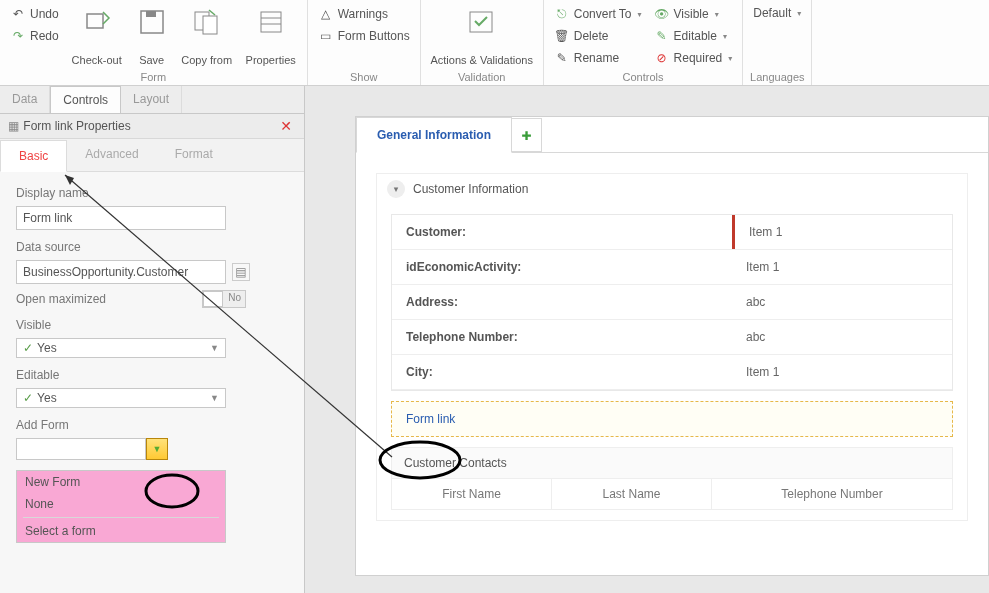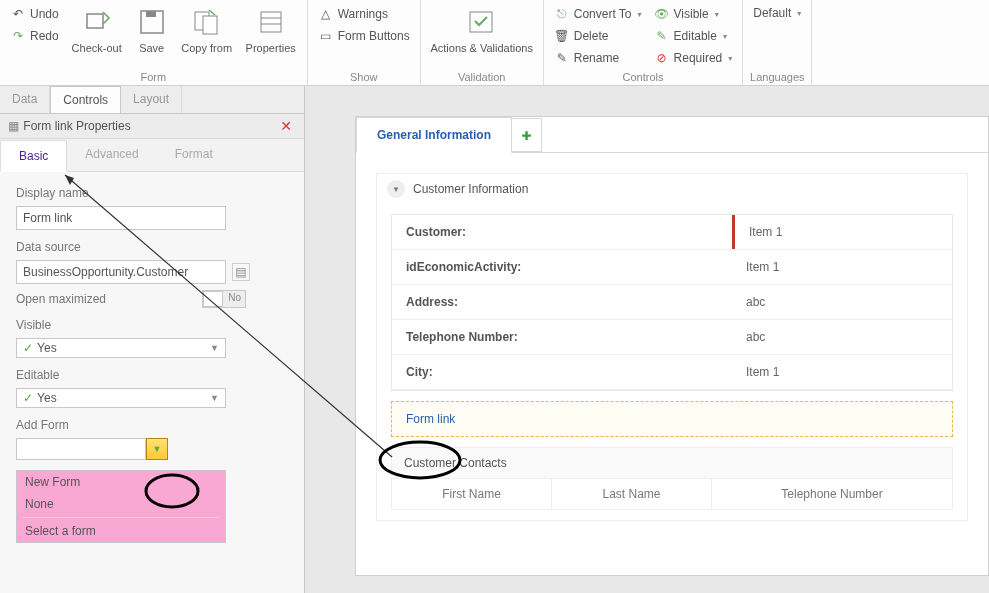--- a/index.html
+++ b/index.html
@@ -6,37 +6,37 @@
 body { background: #e8e8e8; width: 989px; height: 593px; overflow: hidden; position: relative; }
 
 
 .ribbon { background: #fdfdfd; height: 86px; display: flex; border-bottom: 1px solid #d0d0d0; }
 .ribbon-group { display: flex; flex-direction: column; border-right: 1px solid #e0e0e0; padding: 2px 6px 0; }
 .ribbon-items { display: flex; flex: 1; align-items: flex-start; gap: 4px; }
 .ribbon-label { text-align: center; color: #888; font-size: 11px; padding-bottom: 2px; }
 .rbtn-large { display: flex; flex-direction: column; align-items: center; justify-content: flex-start; width: 60px; padding-top: 4px; cursor: pointer; }
 .rbtn-large.wide { width: 110px; }
 .rbtn-large .ricon { width: 32px; height: 32px; display: flex; align-items: center; justify-content: center; }
-.rbtn-large .rlbl { color: #555; margin-top: 4px; font-size: 11px; text-align: left; }
+.rbtn-large .rlbl { color: #555; margin-top: 16px; font-size: 11px; text-align: left; }
 .rbtn-small { display: flex; align-items: center; gap: 4px; padding: 2px 4px; cursor: pointer; color: #555; font-size: 11px; }
 .rbtn-small .ricon { width: 16px; height: 16px; display: flex; align-items: center; justify-content: center; }
 .smallcol { display: flex; flex-direction: column; gap: 2px; padding-top: 2px; }
 .drop-caret { font-size: 8px; color: #888; margin-left: 2px; }
 
 
 .left-panel { position: absolute; left: 0; top: 86px; width: 305px; bottom: 0; background: #f7f7f7; border-right: 1px solid #c8c8c8; }
 .panel-tabs { display: flex; height: 28px; border-bottom: 1px solid #c8c8c8; background: #ededed; }
 .panel-tab { padding: 6px 12px; color: #999; cursor: pointer; border-right: 1px solid #dcdcdc; }
 .panel-tab.active { background: #fdfdfd; color: #555; border-top: 1px solid #c8c8c8; border-left: 1px solid #c8c8c8; border-right: 1px solid #c8c8c8; position: relative; top: 0; }
 .prop-header { display: flex; align-items: center; padding: 4px 8px; background: #ececec; border-bottom: 1px solid #d8d8d8; }
 .prop-header .title { flex: 1; color: #555; margin-left: 4px; }
 .close-x { color: #d33; cursor: pointer; font-size: 14px; padding: 0 4px; }
 .prop-tabs { display: flex; background: #f2f2f2; border-bottom: 1px solid #dcdcdc; }
 .prop-tab { padding: 8px 18px; color: #aaa; cursor: pointer; }
-.prop-tab.active { background: #fff; color: #4c1d95; border: 1px solid #dcdcdc; border-bottom: 1px solid #fff; position: relative; top: 1px; }
+.prop-tab.active { background: #fff; color: #ef4444; border: 1px solid #dcdcdc; border-bottom: 1px solid #fff; position: relative; top: 1px; }
 .prop-body { padding: 10px 16px; display: flex; flex-direction: column; gap: 6px; }
 .field-label { color: #777; font-size: 12px; margin-top: 4px; }
 .text-input { width: 210px; padding: 4px 6px; border: 1px solid #c8c8c8; background: #fff; color: #555; }
 .ds-row { display: flex; align-items: center; gap: 6px; }
 .ds-btn { width: 18px; height: 18px; border: 1px solid #ccc; background: #f8f8f8; display: flex; align-items: center; justify-content: center; cursor: pointer; font-size: 10px; color: #888; }
 .toggle-row { display: flex; align-items: center; justify-content: space-between; width: 230px; }
 .toggle { width: 44px; height: 18px; border: 1px solid #c8c8c8; background: #eee; position: relative; }
 .toggle .knob { width: 20px; height: 16px; background: #fff; border: 1px solid #c8c8c8; position: absolute; left: 0; top: 0; }
 .toggle .tlbl { position: absolute; right: 4px; top: 1px; font-size: 10px; color: #888; }
 .combo { width: 210px; border: 1px solid #c8c8c8; background: #fff; display: flex; align-items: center; padding: 2px 6px; cursor: pointer; }

